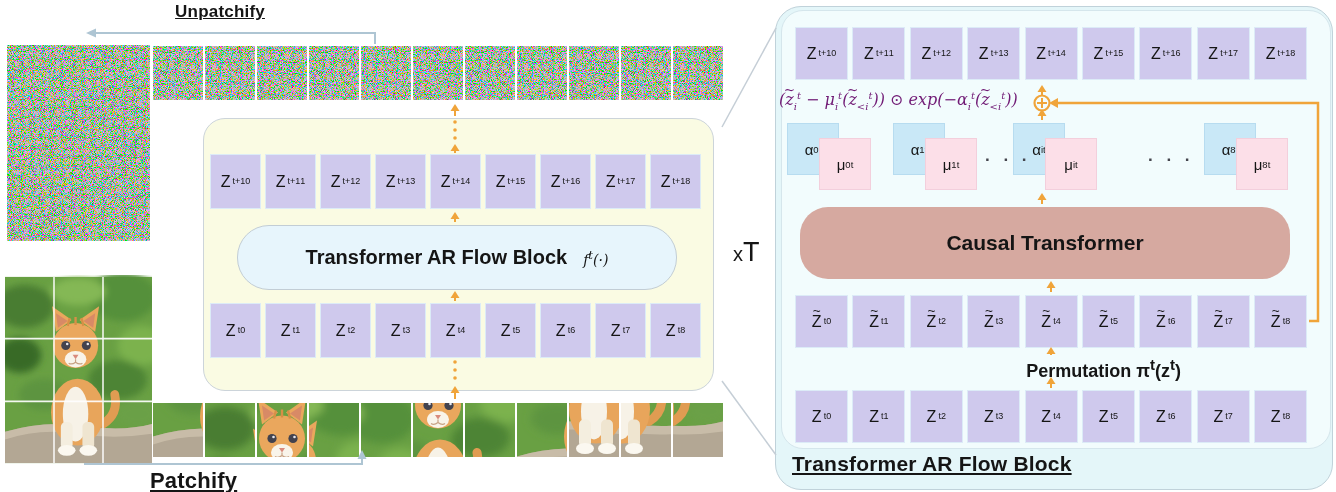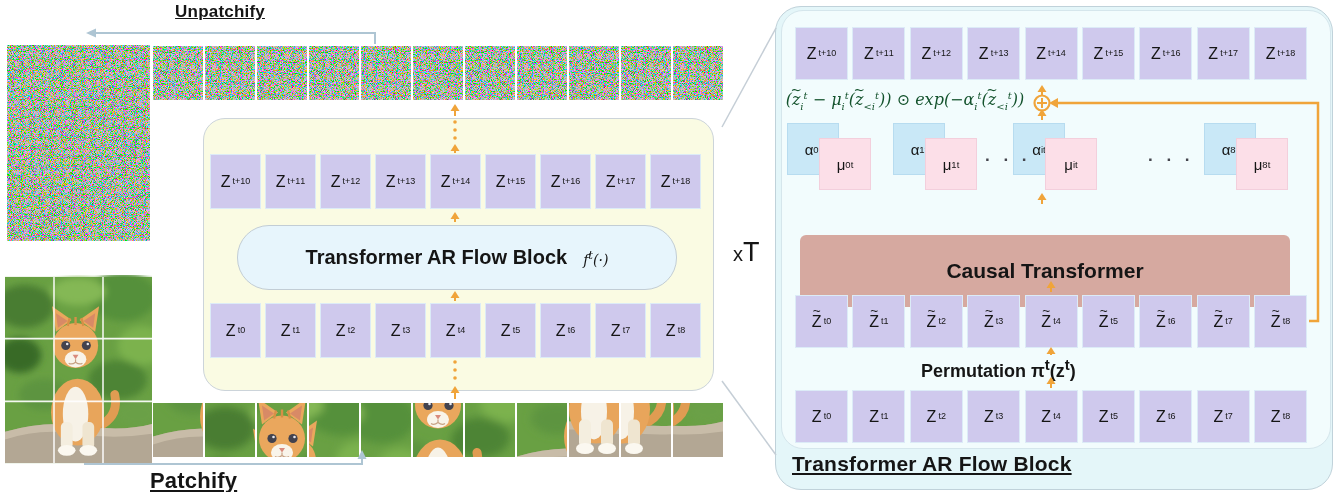--- a/index.html
+++ b/index.html
@@ -35,27 +35,27 @@
   .tok .ss{display:inline-flex;flex-direction:row;align-items:flex-start;
            font-size:9px;line-height:1.1;margin-left:2px;}
   .tld{position:relative;}
   .tld::after{content:"~";position:absolute;left:50%;top:-0.72em;transform:translateX(-50%);
               font-size:0.85em;}
   
   #panelOuter{left:775px;top:6px;width:556px;height:482px;background:#e4f6f9;
               border:1.5px solid #c0d2da;border-radius:26px;}
   #panelInner{left:781px;top:10px;width:548px;height:437px;background:#f2fcfd;
               border:1.5px solid #d5e6ec;border-radius:22px;}
-  #ctBox{left:800px;top:207px;width:490px;height:72px;background:#d6a9a0;border-radius:6px;
-         display:flex;align-items:center;justify-content:center;font-size:21px;font-weight:bold;margin-top:28px;}
-  #formula{left:779px;top:90px;width:252px;height:26px;text-align:center;
-           font-family:"DejaVu Serif",serif;font-style:italic;font-size:16px;color:#14532d;
+  #ctBox{left:800px;top:207px;width:490px;height:72px;background:#d6a9a0;border-radius:28px;
+         display:flex;align-items:center;justify-content:center;font-size:21px;font-weight:bold;}
+  #formula{left:779px;top:90px;width:252px;height:26px;text-align:left;
+           font-family:"DejaVu Serif",serif;font-style:italic;font-size:16px;color:#701a75;
            white-space:nowrap;}
   #formula sub,#formula sup{font-size:10px;}
-  #permLabel{left:921px;top:356px;width:260px;text-align:left;font-size:18px;font-weight:bold;}
+  #permLabel{left:921px;top:356px;width:260px;text-align:right;font-size:18px;font-weight:bold;}
   #rpTitle{left:792px;top:452px;font-size:21px;font-weight:bold;}
   
   .pair{width:84px;height:70px;}
   .abox,.mbox{position:absolute;width:52px;height:52px;display:flex;align-items:center;
               justify-content:center;font-size:15px;box-sizing:border-box;}
   .abox{left:0;top:0;background:#c9e8f7;border:1px solid #b7dcf0;}
   .mbox{left:32px;top:15px;background:#fcdfe8;border:1px solid #f3cfdc;}
   .abox sub,.mbox sub,.abox sup,.mbox sup{font-size:9.5px;}
   .hdots{font-size:17px;font-weight:bold;letter-spacing:4px;color:#45454d;}
   

